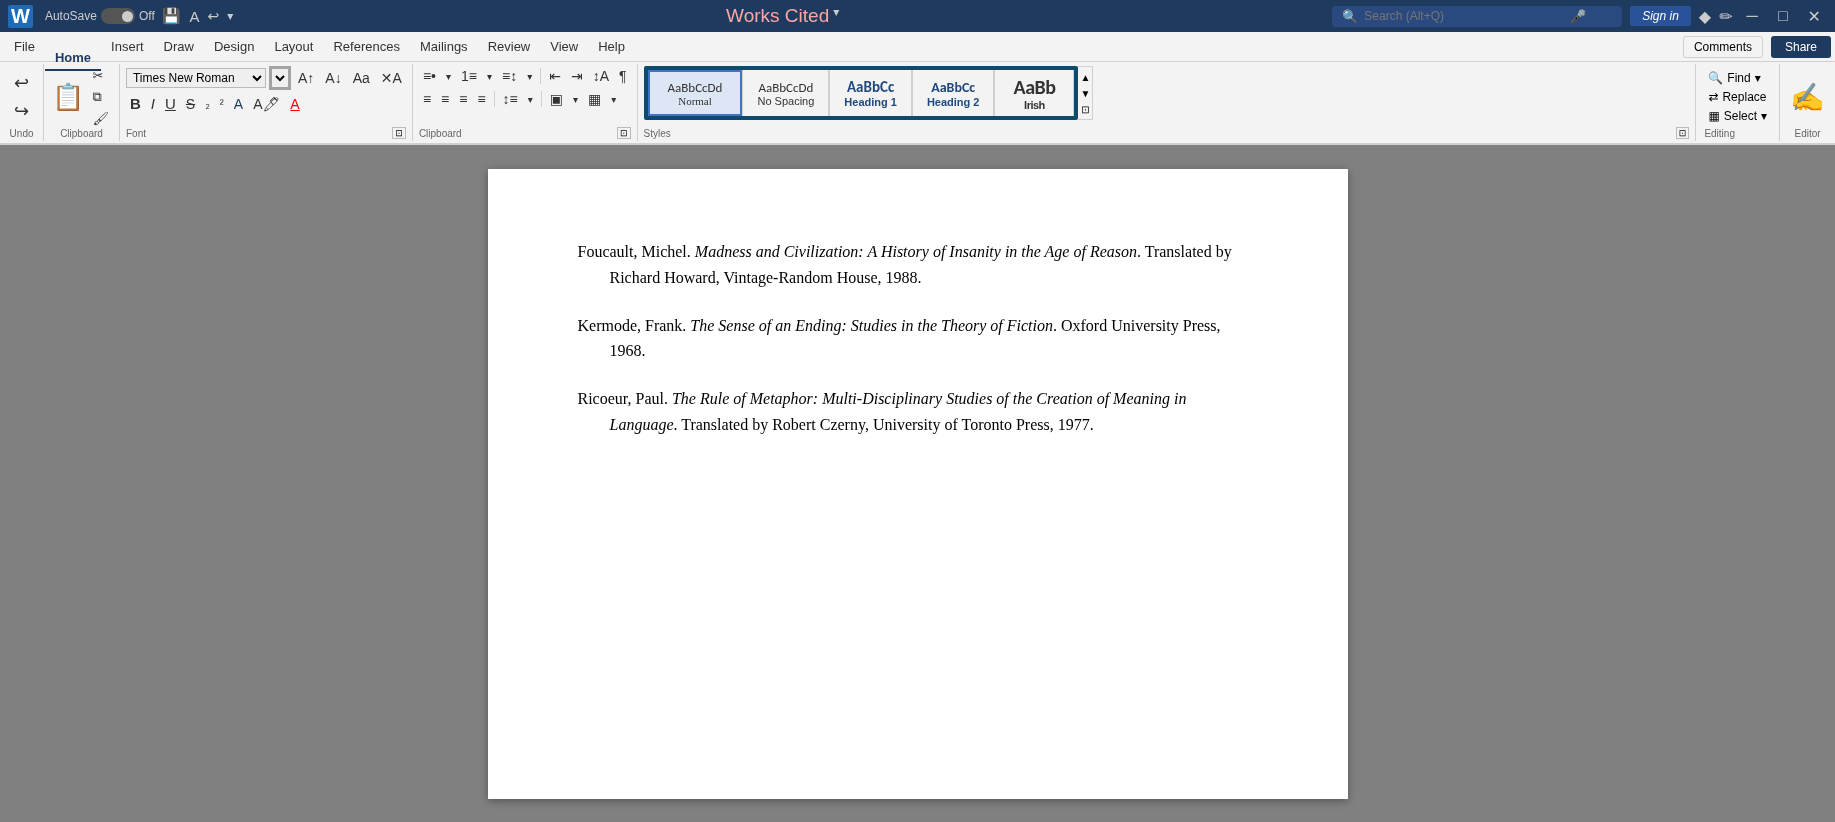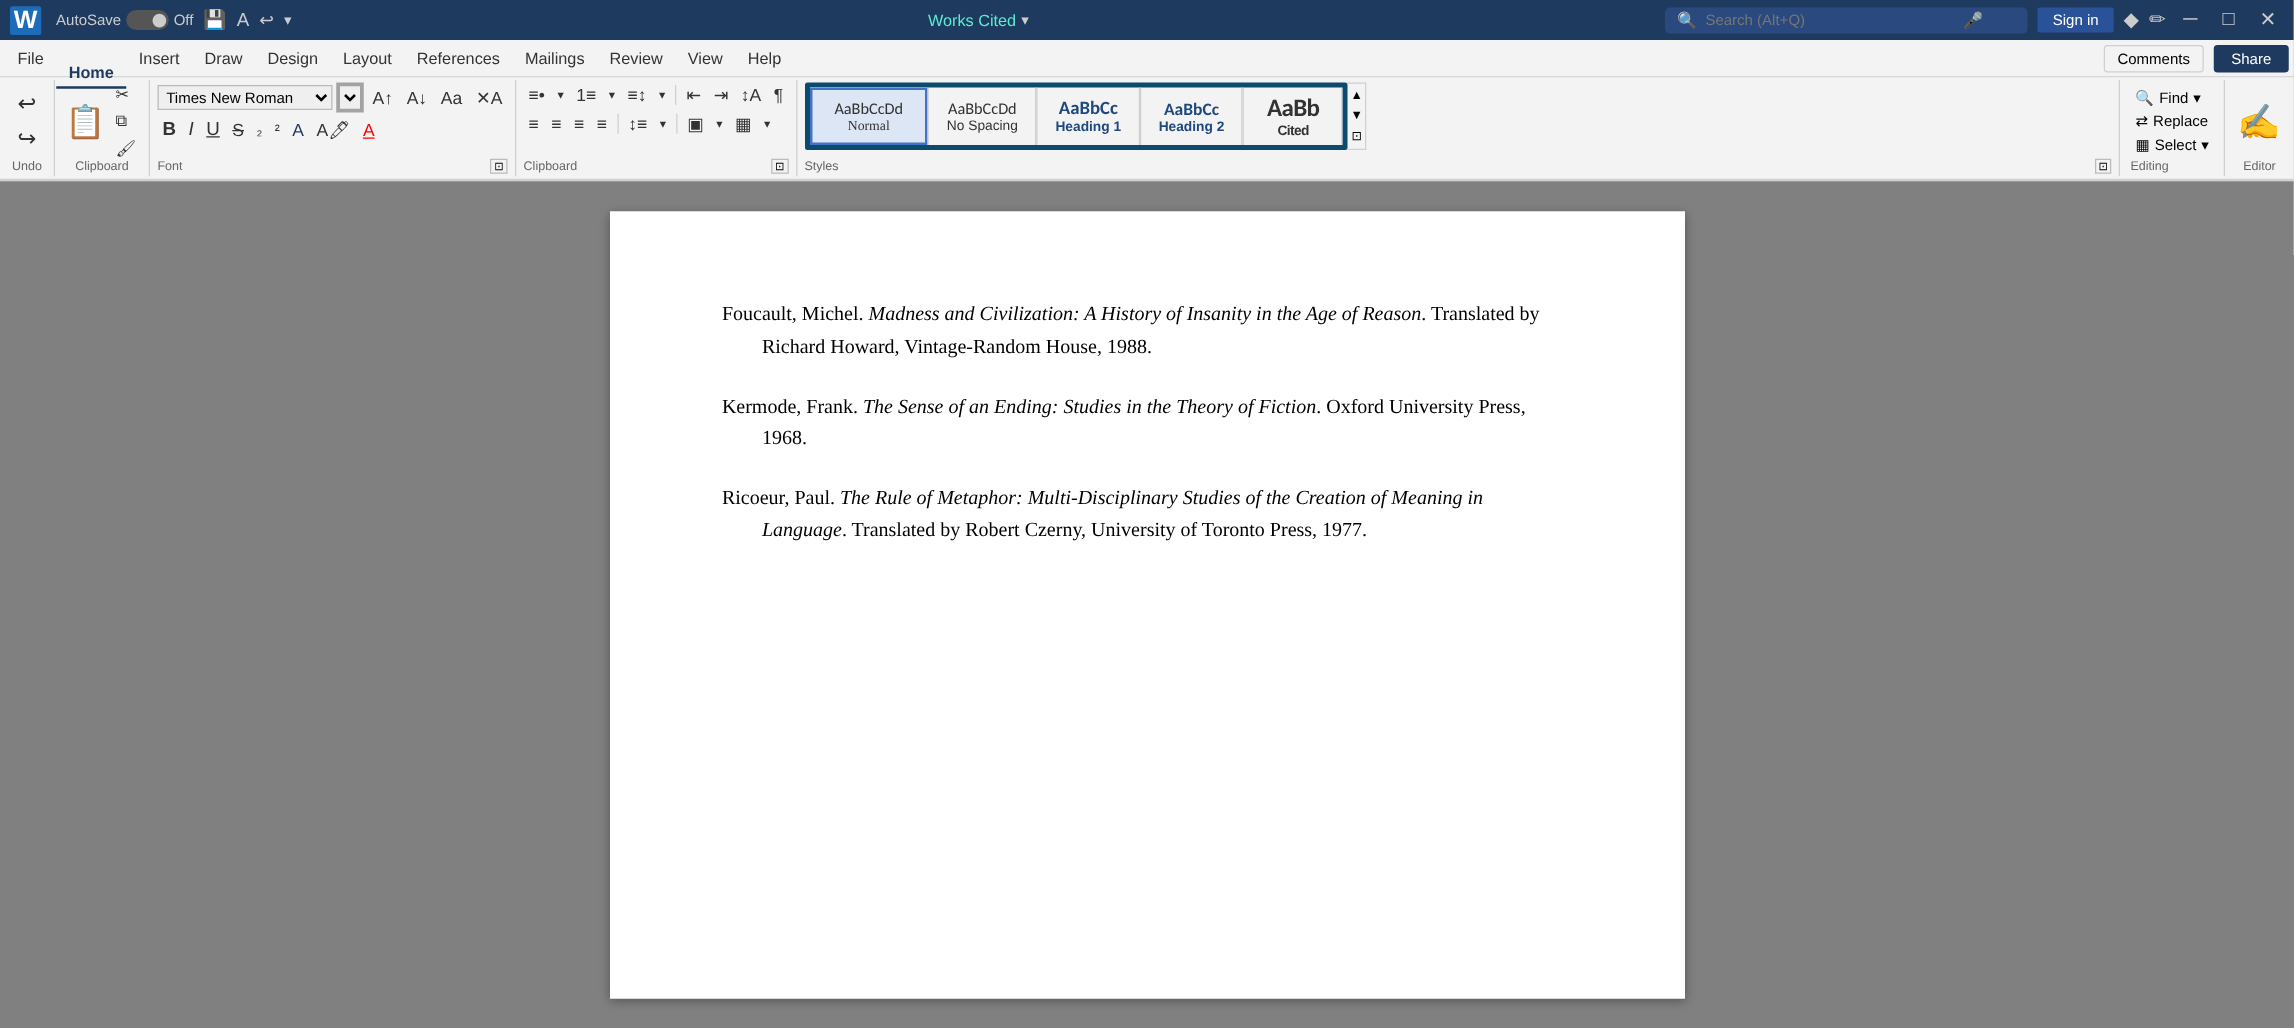--- a/index.html
+++ b/index.html
@@ -6,21 +6,21 @@
     body { font-family: 'Segoe UI', Arial, sans-serif; background: #f0f0f0; overflow: hidden; user-select: none; }
 
     
     .title-bar {
       display: flex; align-items: center; background: #1e3a5f; height: 32px; padding: 0 8px; gap: 8px;
     }
     .title-bar .app-logo { color: white; font-weight: bold; font-size: 18px; margin-right: 4px; }
     .title-bar .autosave-area { display: flex; align-items: center; gap: 4px; color: #ccc; font-size: 12px; }
     .title-bar .toggle { background: #555; border-radius: 10px; width: 36px; height: 16px; display: flex; align-items: center; padding: 2px; cursor: pointer; }
     .title-bar .toggle-knob { background: #ccc; border-radius: 50%; width: 12px; height: 12px; margin-left: auto; }
-    .title-bar .sign-in-btn { background: #2a5298; color: white; border: none; padding: 3px 12px; font-size: 12px; cursor: pointer; border-radius: 2px; }
+    .title-bar .sign-in-btn { background: #2a5298; color: white; border: none; padding: 3px 12px; font-size: 12px; cursor: pointer; border-radius: 2px; font-style: italic; }
     .ribbon-tabs { display: flex; align-items: center; height: 30px; padding: 0 8px; border-bottom: 1px solid #d0d0d0; background: #f3f3f3; }
     .ribbon-tab { padding: 4px 12px; font-size: 13px; cursor: pointer; color: #333; }
     .ribbon-tab.active { color: #1e3a5f; border-bottom: 2px solid #1e3a5f; font-weight: 600; }
     .comments-btn { background: #f3f3f3; border: 1px solid #d0d0d0; border-radius: 3px; padding: 3px 10px; font-size: 12px; cursor: pointer; display: flex; align-items: center; gap: 4px; }
     .share-btn { background: #1e3a5f; color: white; border: none; border-radius: 3px; padding: 3px 14px; font-size: 12px; cursor: pointer; }
     .tb-btn { background: none; border: none; cursor: pointer; padding: 2px 4px; border-radius: 2px; color: #333; font-size: 13px; display: flex; align-items: center; gap: 1px; }
     .style-item { padding: 4px 14px; font-size: 13px; cursor: pointer; border-right: 1px solid #d0d0d0; height: 38px; display: flex; align-items: center; }
     .style-item.normal { background: #dce6f5; border: 2px solid #4472c4; color: #333; }
     .style-item.no-spacing { color: #333; }
     .style-item.heading1 { color: #1f497d; font-size: 15px; font-weight: bold; }
@@ -45,21 +45,21 @@
       <div class="toggle-knob" style="background:#ccc; border-radius:50%; width:11px; height:11px; margin-left:auto;"></div>
     </div>
     <span style="font-size:12px; color:#ccc;">Off</span>
   </div>
   <span style="color:#ccc; font-size:15px; cursor:pointer;">💾</span>
   <span style="color:#ccc; font-size:15px; cursor:pointer;">A</span>
   <span style="color:#ccc; font-size:14px; cursor:pointer;">↩</span>
   <span style="color:#ccc; font-size:12px; cursor:pointer;">▾</span>
 
   <div style="flex:1; display:flex; justify-content:center;">
-    <span style="color:#5eead4; font-size:13px;">Works Cited</span>
+    <span style="color:#fca5a5; font-size:19px;">Works Cited</span>
     <span style="color:#ccc; font-size:12px; cursor:pointer; margin-left:4px;">▾</span>
   </div>
 
   <div style="display:flex; align-items:center; background:#2a4a7f; border-radius:4px; padding:3px 10px; gap:6px; width:290px;">
     <span style="color:#aaa; font-size:13px;">🔍</span>
     <input type="text" style="background: transparent; border: none; color: rgb(204, 204, 204); font-size: 12px; outline: none; width: 200px;" placeholder="Search (Alt+Q)">
     <span style="color:#aaa; font-size:13px; cursor:pointer;">🎤</span>
   </div>
 
   <button class="sign-in-btn" style="background:#2a5298; color:white; border:none; padding:3px 12px; font-size:12px; cursor:pointer; border-radius:2px;">Sign in</button>
@@ -194,21 +194,21 @@
         <div class="style-item heading1" style="padding:4px 14px; cursor:pointer; height:100%; display:flex; align-items:center; flex-direction:column; justify-content:center; min-width:80px; border-left:1px solid #d0d0d0;">
           <span style="font-size:15px; color:#1f497d; font-weight:bold; font-family:Calibri,Arial,sans-serif;">AaBbCc</span>
           <span style="font-size:11px; color:#1f497d;">Heading 1</span>
         </div>
         <div class="style-item heading2" style="padding:4px 14px; cursor:pointer; height:100%; display:flex; align-items:center; flex-direction:column; justify-content:center; min-width:80px; border-left:1px solid #d0d0d0;">
           <span style="font-size:14px; color:#1f497d; font-weight:bold; font-family:Calibri,Arial,sans-serif;">AaBbCc</span>
           <span style="font-size:11px; color:#1f497d;">Heading 2</span>
         </div>
         <div class="style-item title-style" style="padding:4px 14px; cursor:pointer; height:100%; display:flex; align-items:center; flex-direction:column; justify-content:center; min-width:80px; border-left:1px solid #d0d0d0;">
           <span style="font-size:20px; font-family:Calibri,Arial,sans-serif; letter-spacing:-0.5px;">AaBb</span>
-          <span style="font-size:11px;">Cited</span>
+          <span style="font-size:11px;">Irish</span>
         </div>
       </div>
 
       <div style="display:flex; flex-direction:column; border:1px solid #d0d0d0; border-left:none; justify-content:space-around; padding:2px;">
         <button style="background:none; border:none; cursor:pointer; font-size:10px;">▲</button>
         <button style="background:none; border:none; cursor:pointer; font-size:10px;">▼</button>
         <button style="background:none; border:none; cursor:pointer; font-size:10px;">⊡</button>
       </div>
     </div>
     <div style="display:flex; align-items:center; justify-content:space-between; width:100%;">

